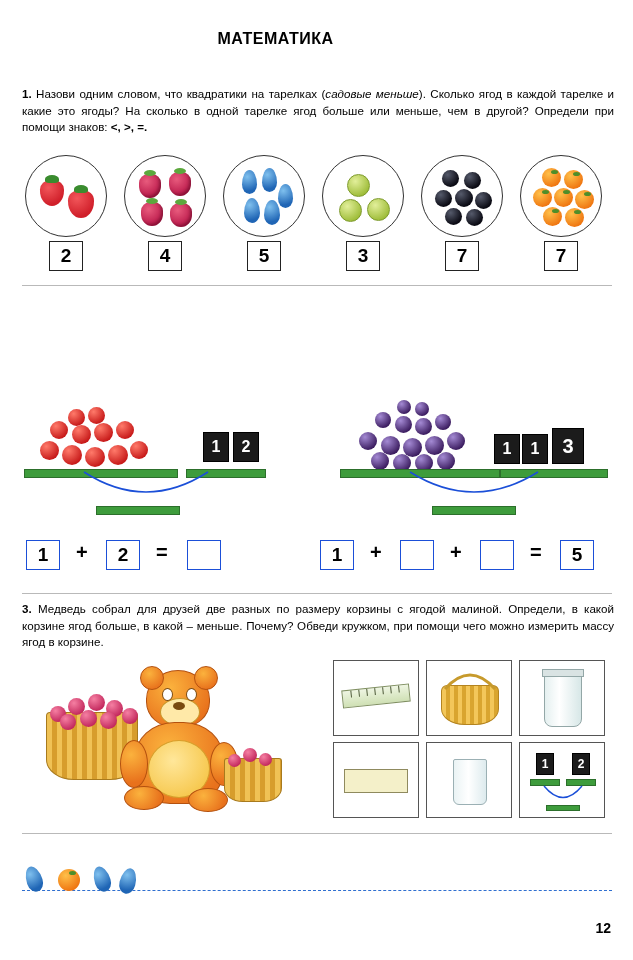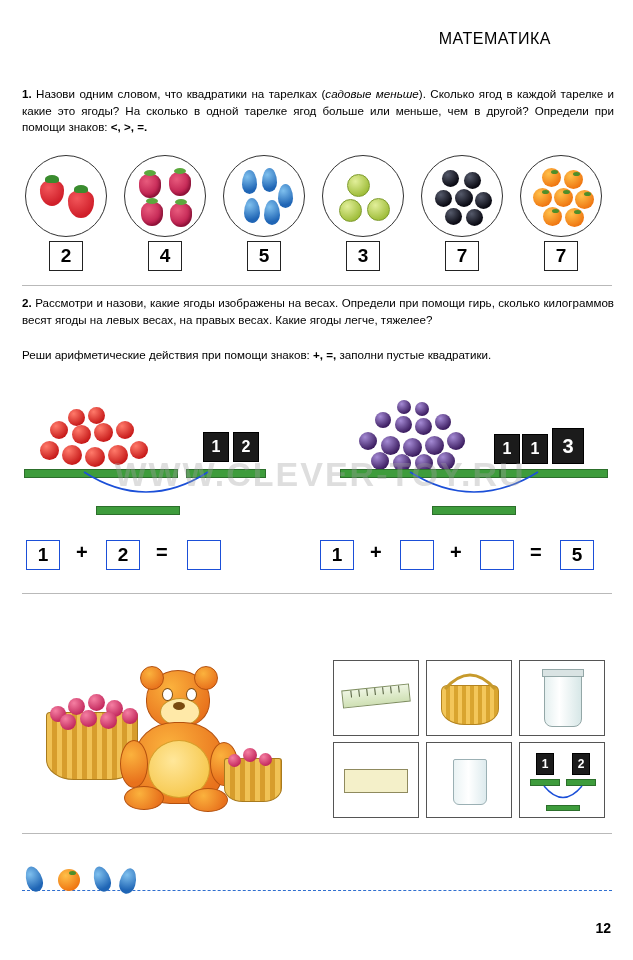--- a/index.html
+++ b/index.html
@@ -18,23 +18,23 @@
   .page {
     position: absolute;
     left: 0; top: 0;
     width: 633px;
     height: 960px;
   }
   .title {
     position: absolute;
     left: 0; top: 30px;
     width: 551px;
-    text-align: right;
+    text-align: center;
     font-size: 16px;
-    font-weight: normal;
+    font-weight: bold;
     letter-spacing: 0.5px;
   }
   .subtitle {
     position: absolute;
     left: 0; top: 52px;
     width: 633px;
     text-align: center;
     font-size: 15px;
     font-weight: bold;
     color: #d4182a;
@@ -359,27 +359,20 @@
 
   <div class="numbox" style="left:49px; top:241px;">2</div>
   <div class="numbox" style="left:148px; top:241px;">4</div>
   <div class="numbox" style="left:247px; top:241px;">5</div>
   <div class="numbox" style="left:346px; top:241px;">3</div>
   <div class="numbox" style="left:445px; top:241px;">7</div>
   <div class="numbox" style="left:544px; top:241px;">7</div>
 
   <div class="divider" style="top:285px;"></div>
 
-  <div class="task" style="left:22px; top:295px; width:592px;">
-    <b>2.</b>
-    <span>Рассмотри и назови, какие ягоды изображены на весах. Определи при помощи гирь, сколько килограммов весят ягоды на левых весах, на правых весах. Какие ягоды легче, тяжелее?</span>
-  </div>
-  <div class="task" style="left:22px; top:347px; width:592px;">
-    <span>Реши арифметические действия при помощи знаков: </span><span class="sym">+, =,</span><span> заполни пустые квадратики.</span>
-  </div>
 
   <div class="pile" style="left:30px; top:405px; width:130px; height:65px;">
     <span class="cherrytom" style="left:38px; top:4px; width:17px; height:17px;"></span>
     <span class="cherrytom" style="left:58px; top:2px; width:17px; height:17px;"></span>
     <span class="cherrytom" style="left:20px; top:16px; width:18px; height:18px;"></span>
     <span class="cherrytom" style="left:42px; top:20px; width:19px; height:19px;"></span>
     <span class="cherrytom" style="left:64px; top:18px; width:19px; height:19px;"></span>
     <span class="cherrytom" style="left:86px; top:16px; width:18px; height:18px;"></span>
     <span class="cherrytom" style="left:10px; top:36px; width:19px; height:19px;"></span>
     <span class="cherrytom" style="left:32px; top:40px; width:20px; height:20px;"></span>
@@ -416,38 +409,41 @@
   <div class="scale-bar" style="left:340px; top:469px; width:160px;"></div>
   <div class="weight" style="left:494px; top:434px;">1</div>
   <div class="weight" style="left:522px; top:434px;">1</div>
   <div class="weight big" style="left:552px; top:428px;">3</div>
   <div class="scale-bar" style="left:500px; top:469px; width:108px;"></div>
   <svg style="position:absolute; left:340px; top:470px; width:268px; height:40px;">
     <path d="M 70 2 Q 134 42 198 2" stroke="#1b4fd8" stroke-width="1.6" fill="none"></path>
   </svg>
   <div class="scale-foot" style="left:432px; top:506px; width:84px;"></div>
 
-  <div class="watermark">WWW.CLEVER-TOY.RU</div>
 
   <div class="bluebox" style="left:26px; top:540px;">1</div>
   <div class="op" style="left:76px; top:541px;">+</div>
   <div class="bluebox" style="left:106px; top:540px;">2</div>
   <div class="op" style="left:156px; top:541px;">=</div>
   <div class="emptybox" style="left:187px; top:540px;"></div>
 
   <div class="bluebox" style="left:320px; top:540px;">1</div>
   <div class="op" style="left:370px; top:541px;">+</div>
   <div class="emptybox" style="left:400px; top:540px;"></div>
   <div class="op" style="left:450px; top:541px;">+</div>
   <div class="emptybox" style="left:480px; top:540px;"></div>
   <div class="op" style="left:530px; top:541px;">=</div>
   <div class="bluebox" style="left:560px; top:540px;">5</div>
 
   <div class="divider" style="top:593px;"></div>
 
+  <div class="task" style="left:22px; top:601px; width:592px;">
+    <b>3.</b>
+    <span>Медведь собрал для друзей две разных по размеру корзины с ягодой малиной. Определи, в какой корзине ягод больше, в какой – меньше. Почему? Обведи кружком, при помощи чего можно измерить массу ягод в корзине.</span>
+  </div>
 
   <div style="position:absolute; left:28px; top:662px; width:280px; height:155px;">
 
     <div class="bigbasket" style="left:18px; top:50px; width:92px; height:68px; border-radius:4px 4px 30% 30%;"></div>
     <div style="position:absolute; left:16px; top:30px; width:96px; height:34px;">
       <span class="raspheap" style="left:6px; top:14px; width:16px; height:16px;"></span>
       <span class="raspheap" style="left:24px; top:6px; width:17px; height:17px;"></span>
       <span class="raspheap" style="left:44px; top:2px; width:17px; height:17px;"></span>
       <span class="raspheap" style="left:62px; top:8px; width:17px; height:17px;"></span>
       <span class="raspheap" style="left:78px; top:16px; width:16px; height:16px;"></span>

